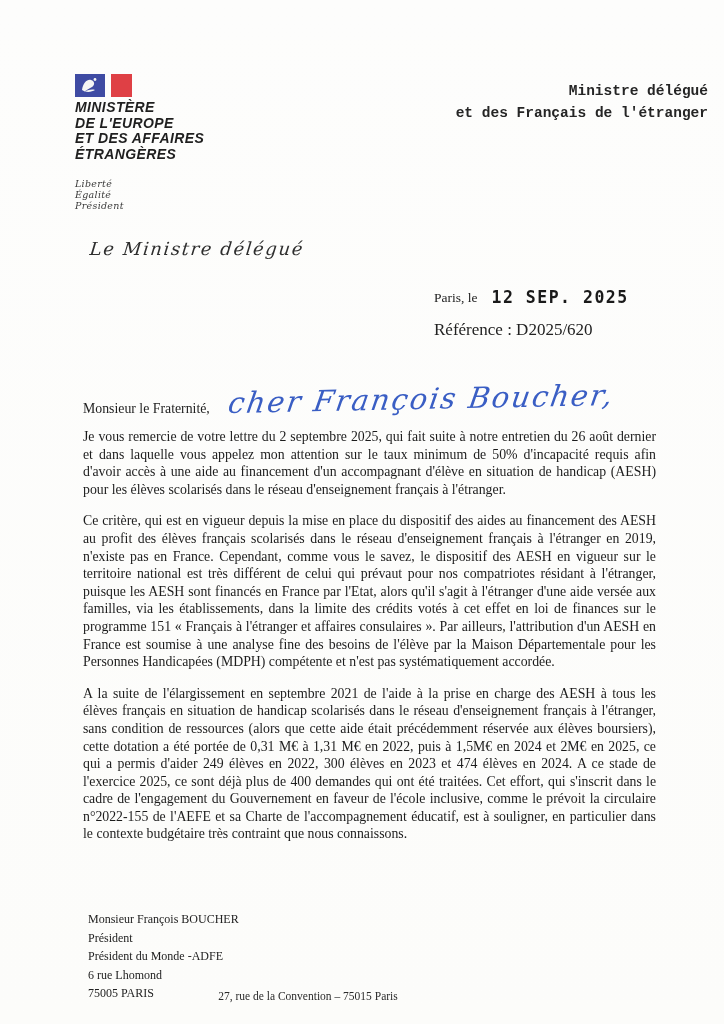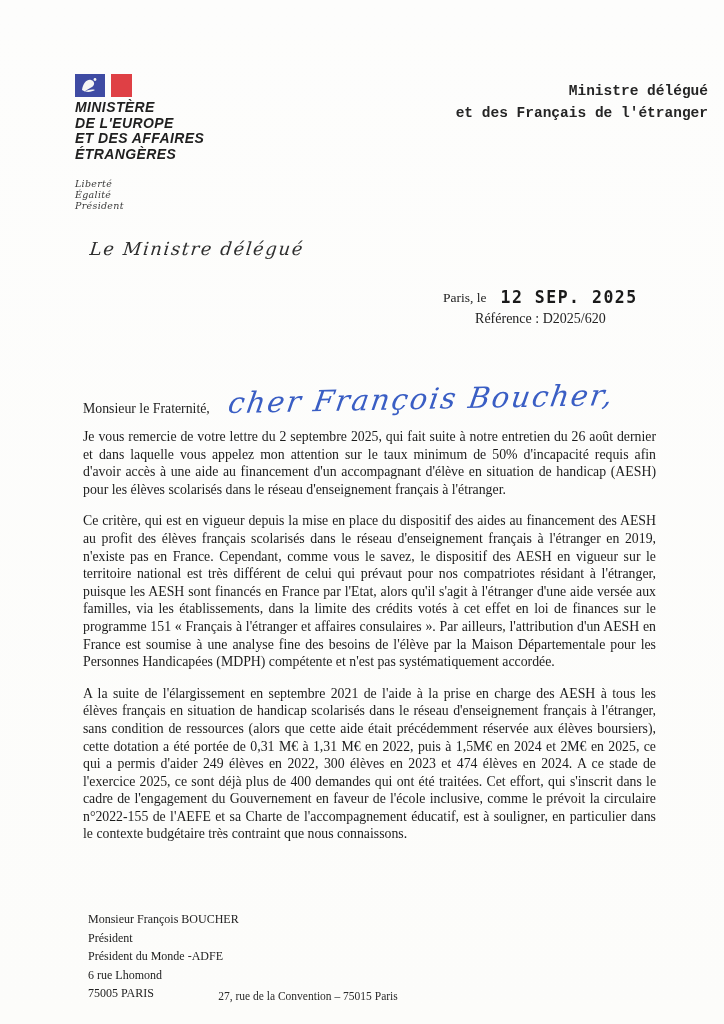--- a/index.html
+++ b/index.html
@@ -60,33 +60,33 @@
     top: 238px;
     font-family: "DejaVu Serif", serif;
     font-style: italic;
     font-size: 18px;
     letter-spacing: 1.6px;
     color: #2e2e2e;
     transform: skewX(-6deg);
   }
 
   
-  .dateline { position: absolute; left: 443px; top: 287px; text-align: center; }
+  .dateline { position: absolute; left: 434px; top: 287px; }
   .place { font-size: 13.5px; color: #222; }
   .date-stamp {
     display: inline-block;
     margin-left: 10px;
     font-family: "DejaVu Sans Mono", monospace;
     font-weight: bold;
     font-size: 16.5px;
     letter-spacing: 1.5px;
     color: #1a1a1a;
     transform: scaleY(1.12);
   }
-  .reference { margin-top: 5px; font-size: 14px; color: #222; }
+  .reference { margin-top: 14px; font-size: 17px; color: #222; }
 
   
   .salutation { position: absolute; left: 83px; top: 386px; white-space: nowrap; }
   .salutation-printed { font-size: 13.8px; vertical-align: baseline; }
   .handwritten {
     display: inline-block;
     margin-left: 14px;
     font-family: "DejaVu Serif", serif;
     font-style: italic;
     font-size: 29px;

